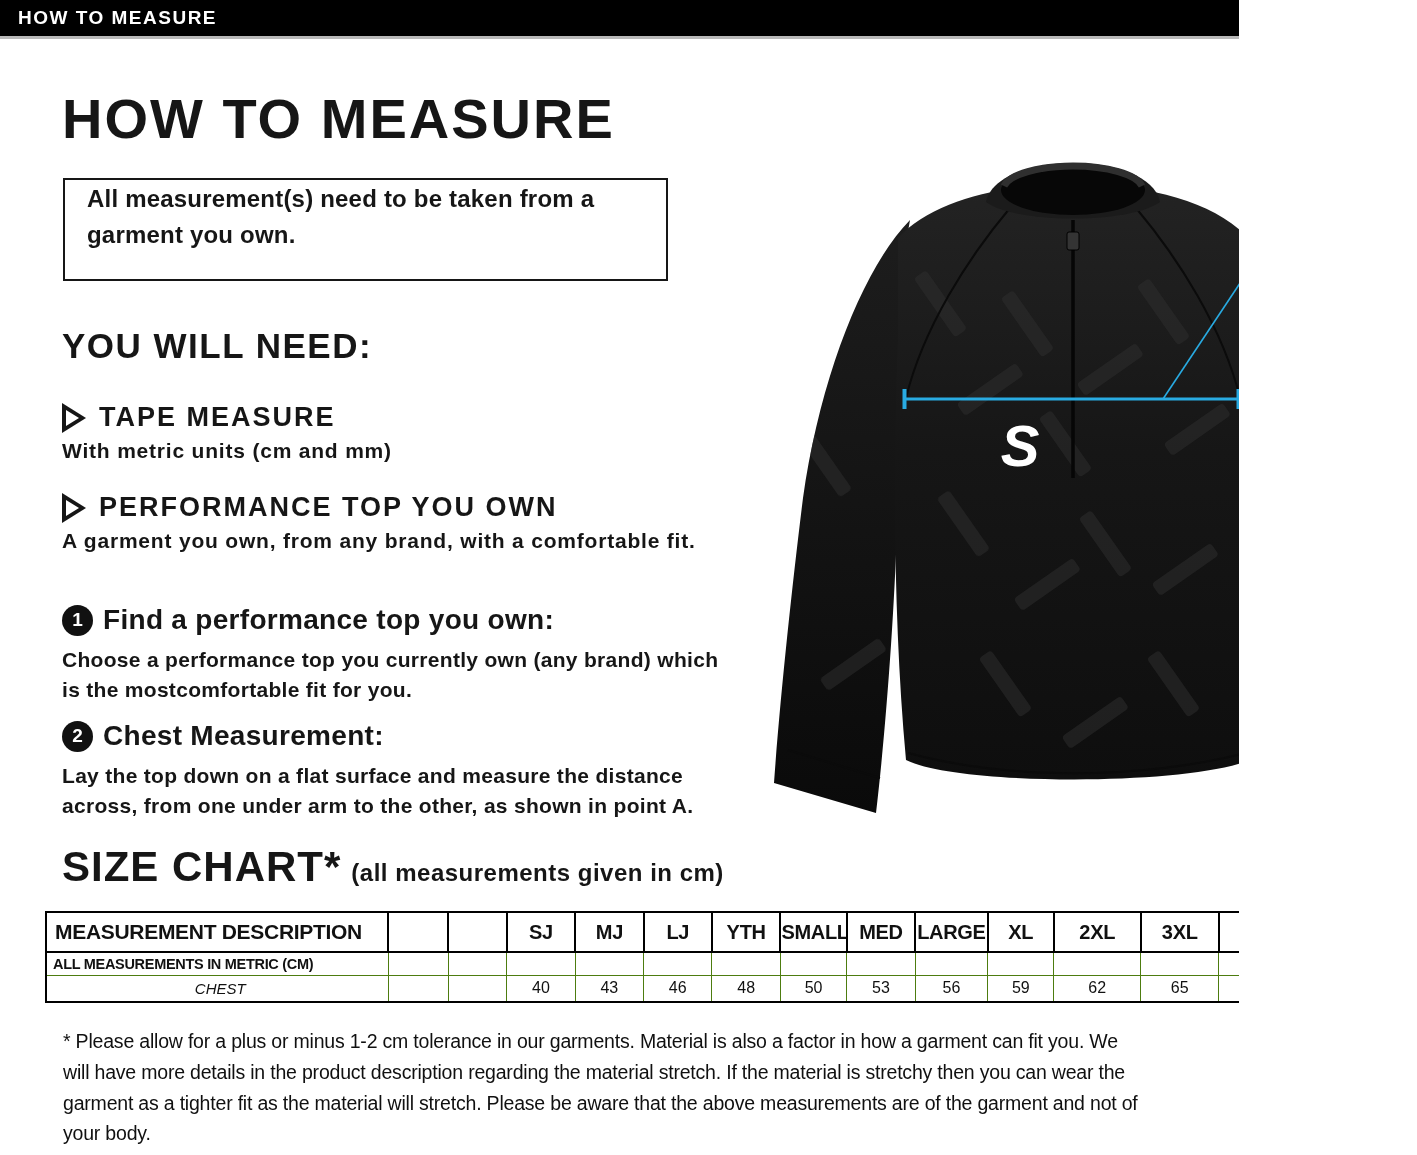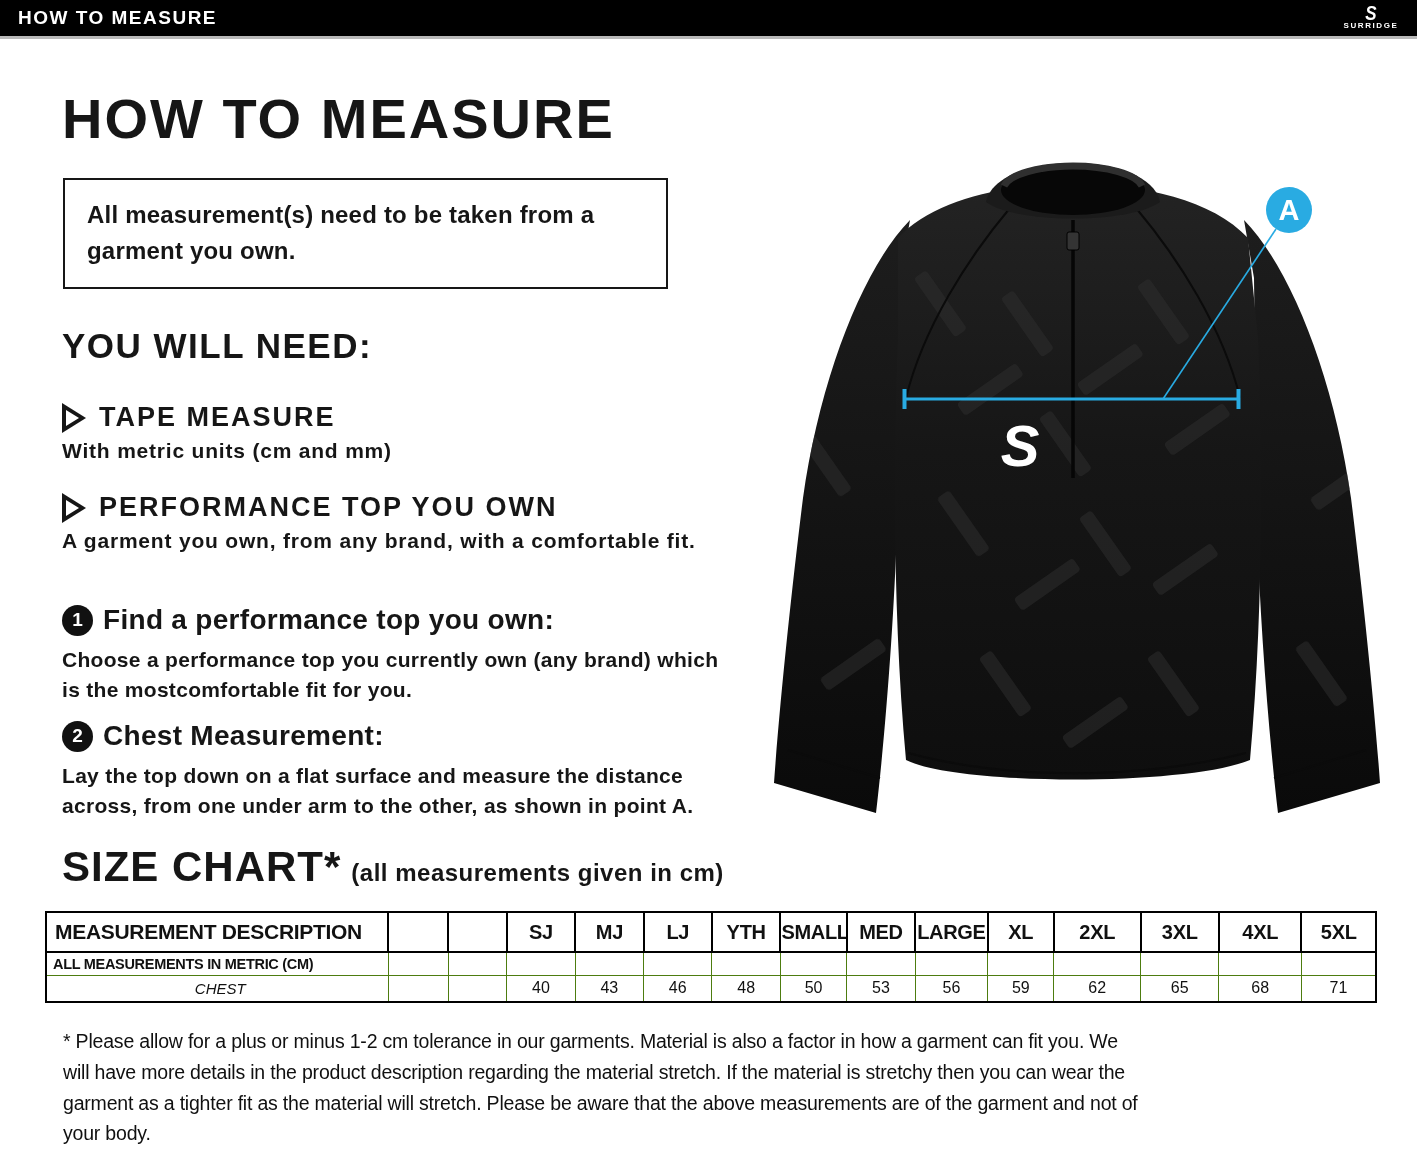--- a/index.html
+++ b/index.html
@@ -1,34 +1,34 @@
 <!DOCTYPE html>
 <html><head>
 <meta charset="utf-8">
 <style>
   * { margin:0; padding:0; box-sizing:border-box; }
   html,body { background:#ffffff; }
   body { font-family:"Liberation Sans", sans-serif; color:#111; }
-  .canvas { position:relative; width:1417px; height:1155px; background:#fff; overflow:hidden; }
+  .canvas { position:relative; width:1239px; height:1155px; background:#fff; overflow:hidden; }
 
   
   .topbar { position:absolute; left:0; top:0; width:1417px; height:36px; background:#000; }
   .topbar-title { position:absolute; left:18px; top:0; line-height:36px; color:#fff;
                   font-size:19px; font-weight:700; letter-spacing:1.5px; }
   .topbar-rule { position:absolute; left:0; top:36px; width:1417px; height:3px; background:#b9b9b9; }
   .logo { position:absolute; right:10px; top:1px; width:72px; height:34px; display:flex;
           flex-direction:column; align-items:center; justify-content:center; color:#fff; }
   .logo-s { font-size:17px; font-weight:800; line-height:15px; font-style:italic; transform:scaleY(1.15); }
   .logo-name { font-size:8px; font-weight:700; letter-spacing:1.6px; line-height:9px; }
 
   
   .page-title { position:absolute; left:62px; top:86px; font-size:56px; font-weight:800;
                 letter-spacing:2px; color:#161616; }
   .note-box { position:absolute; left:63px; top:178px; width:605px; min-height:103px;
-              border:2.5px solid #161616; padding:17px 22px; }
+              border:2.5px solid #161616; padding:1px 22px; }
   .note-text { font-size:24px; font-weight:700; line-height:1.52; color:#161616; letter-spacing:.2px; }
 
   .ywn-heading { position:absolute; left:62px; top:326px; font-size:35px; font-weight:800;
                  letter-spacing:1.5px; color:#161616; }
 
   .need-item { position:absolute; left:62px; }
   .need-item-1 { top:402px; }
   .need-item-2 { top:492px; }
   .need-row { display:flex; align-items:center; gap:13px; }
   .tri-icon { width:0; height:0; border-top:15px solid transparent; border-bottom:15px solid transparent;

